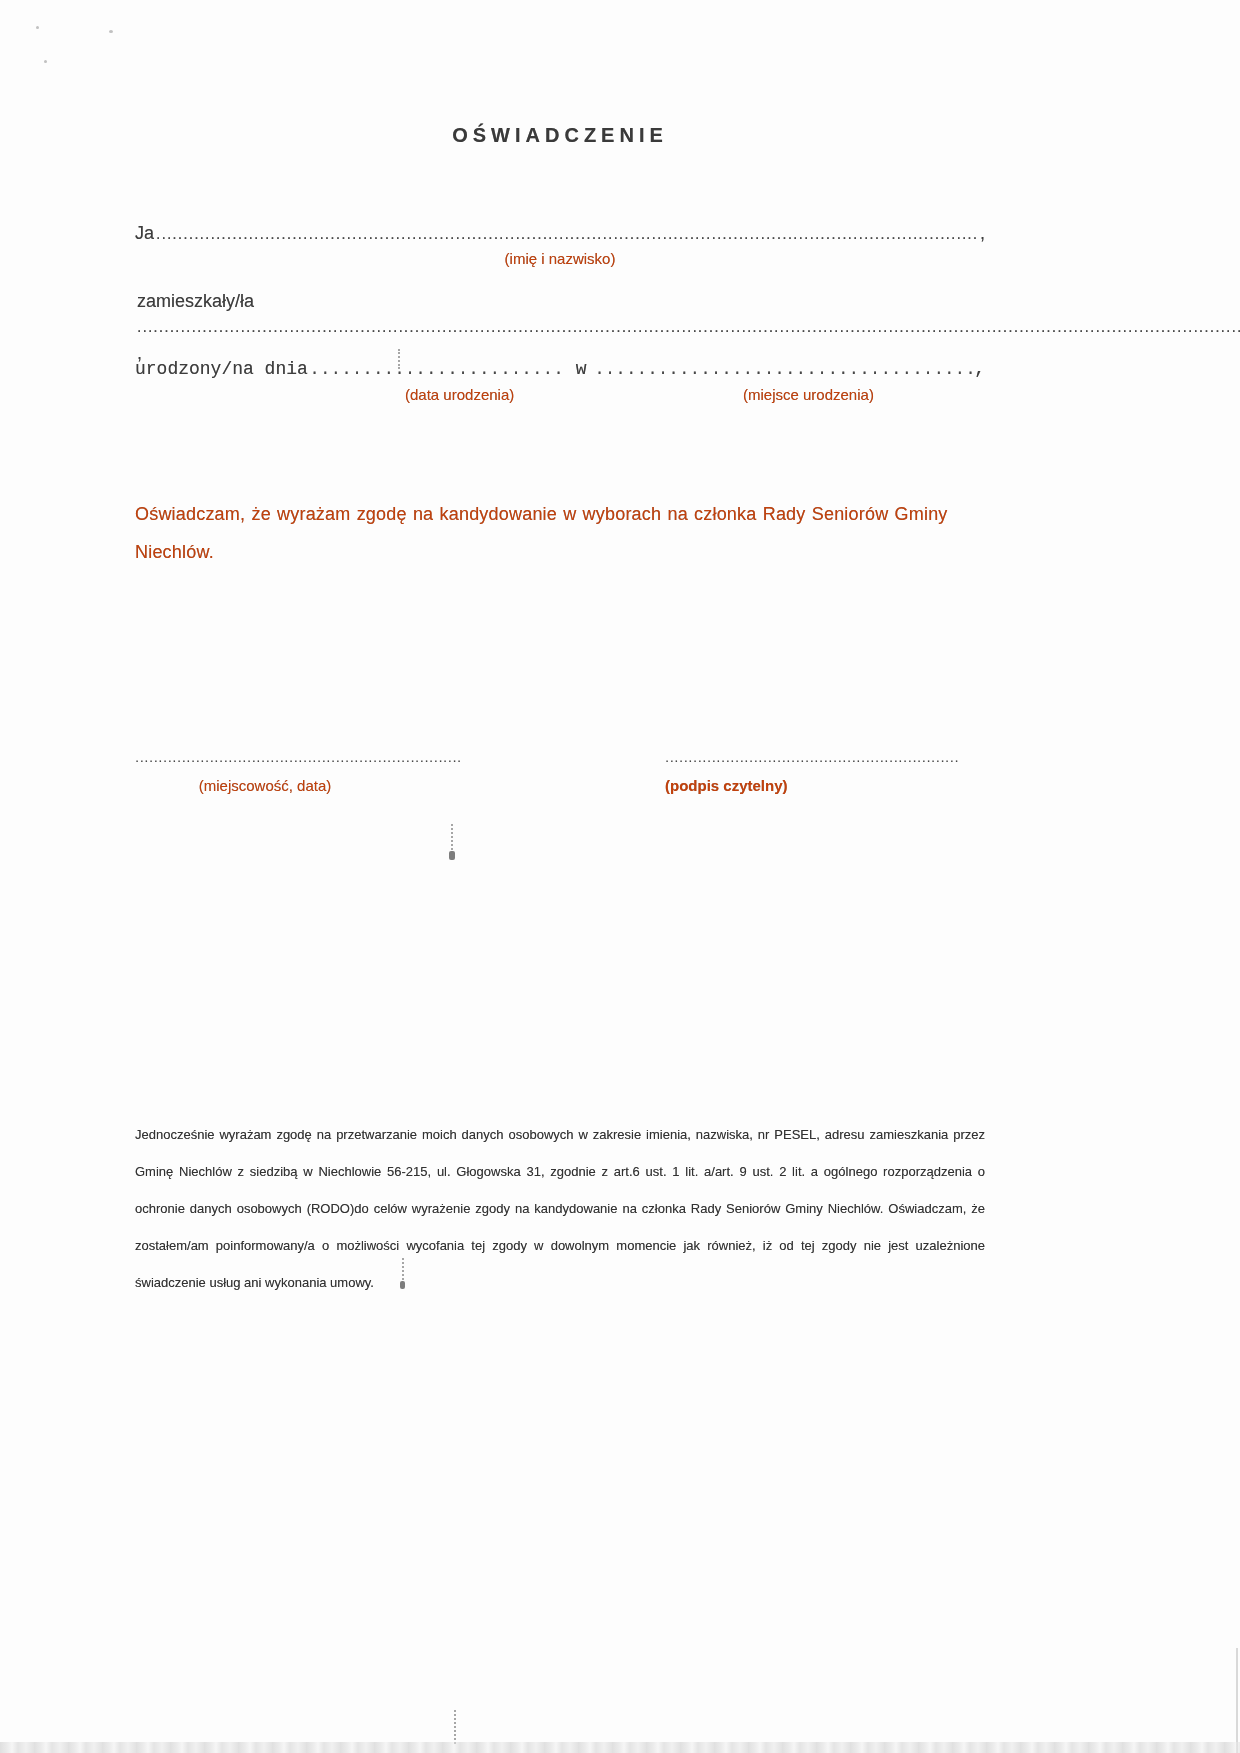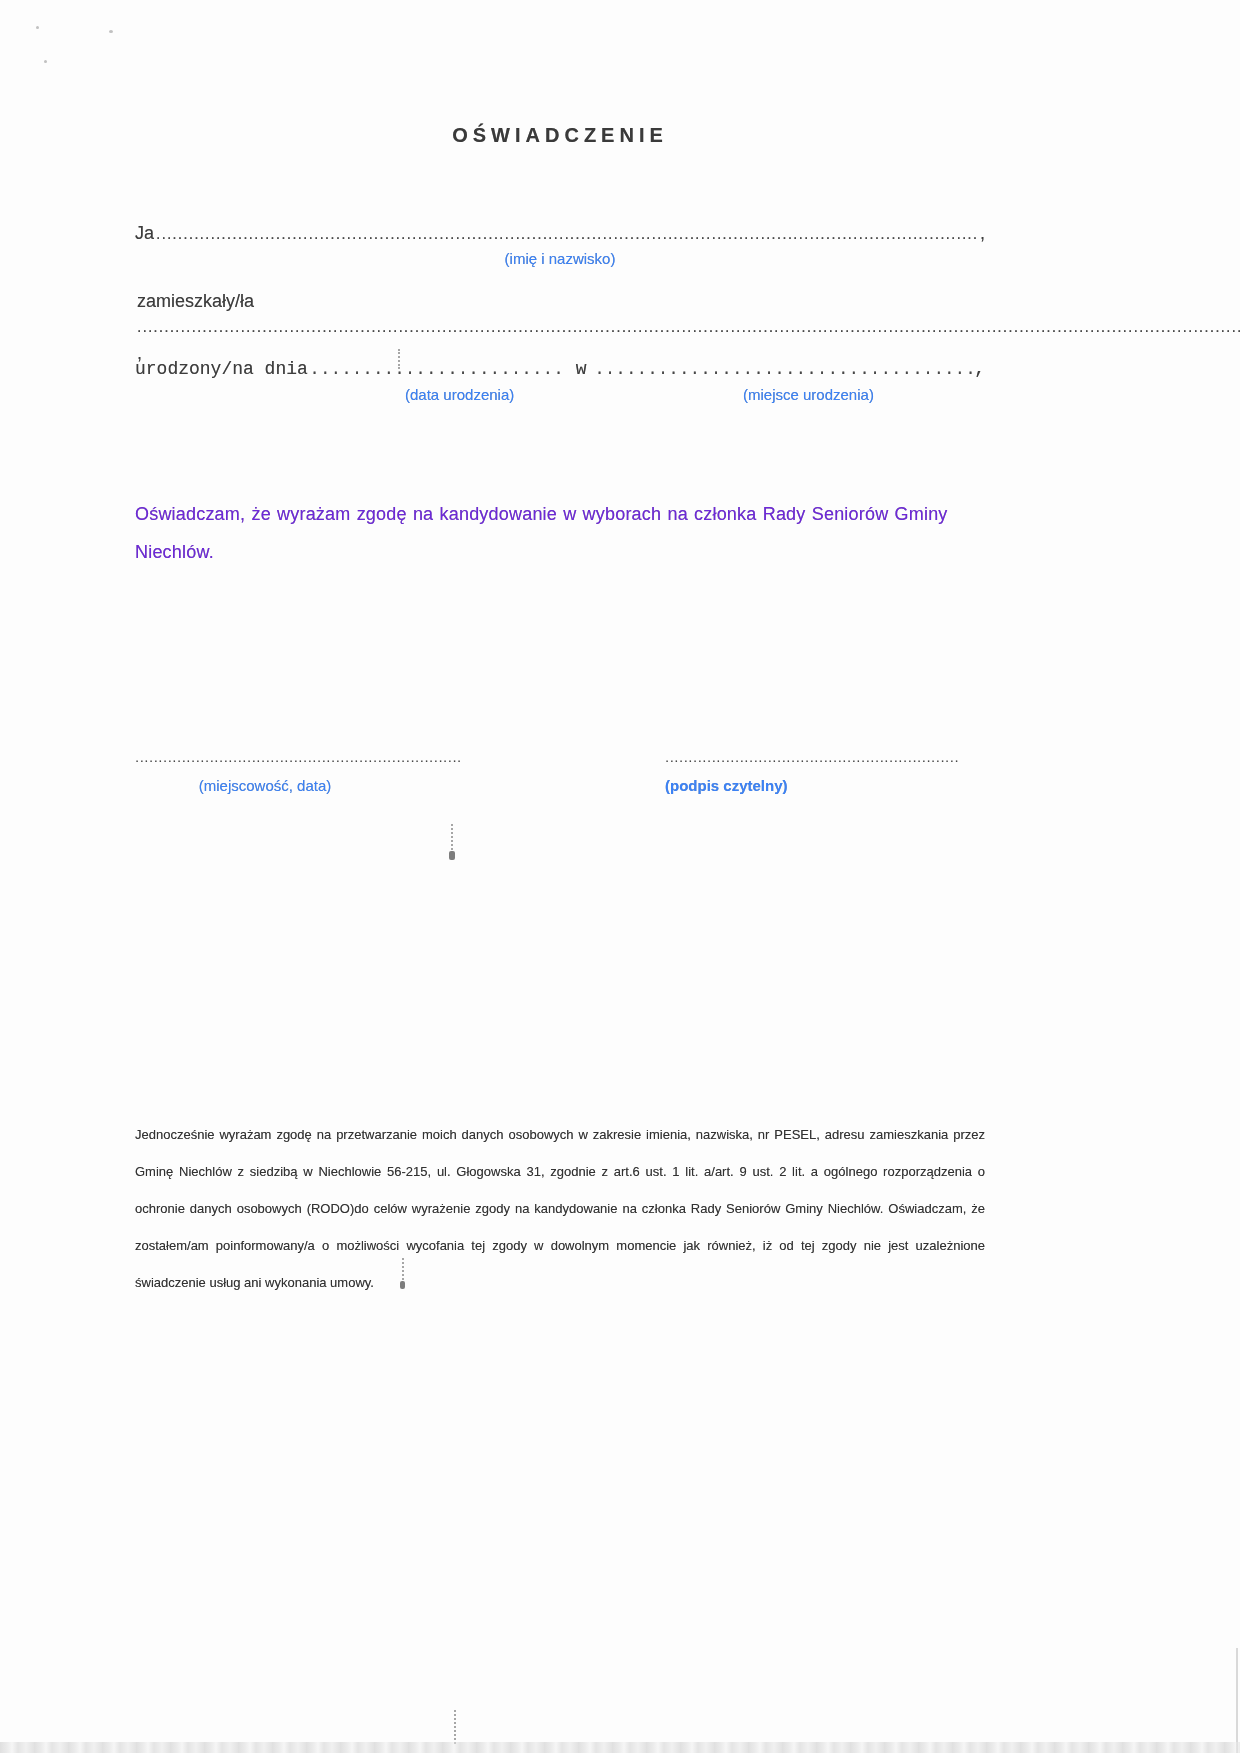--- a/index.html
+++ b/index.html
@@ -40,29 +40,29 @@
     color: #474747;
     margin: 0 2px;
   }
   .leader.fixed { flex: 0 0 auto; width: 258px; }
   .prefix { white-space: nowrap; }
   .connector { white-space: nowrap; margin: 0 6px; }
   .suffix { flex: 0 0 auto; }
   .caption {
     position: absolute;
     font-size: 15px;
-    color: #3b82f6;
+    color: #c2410c;
     text-shadow: 0 0 0.4px rgba(70,70,70,0.5);
   }
   .caption.center { left: 0; width: 100%; text-align: center; }
   .statement {
     position: absolute; top: 489px; left: 0; width: 828px;
     font-size: 18px; line-height: 38px;
     letter-spacing: 0.2px; word-spacing: 1px;
-    color: #6d28d9;
+    color: #c2410c;
     text-shadow: 0 0 0.5px rgba(56,56,56,0.5);
   }
   .sig-line {
     position: absolute; top: 742px; height: 20px;
     overflow: hidden; white-space: nowrap;
     font-size: 15px; letter-spacing: 0.5px; color: #474747;
   }
   .sig-line.left  { left: 0;   width: 325px; }
   .sig-line.right { left: 530px; width: 295px; }
   .sig-caption-left  { top: 771px; left: 0;   width: 260px; text-align: center; }

